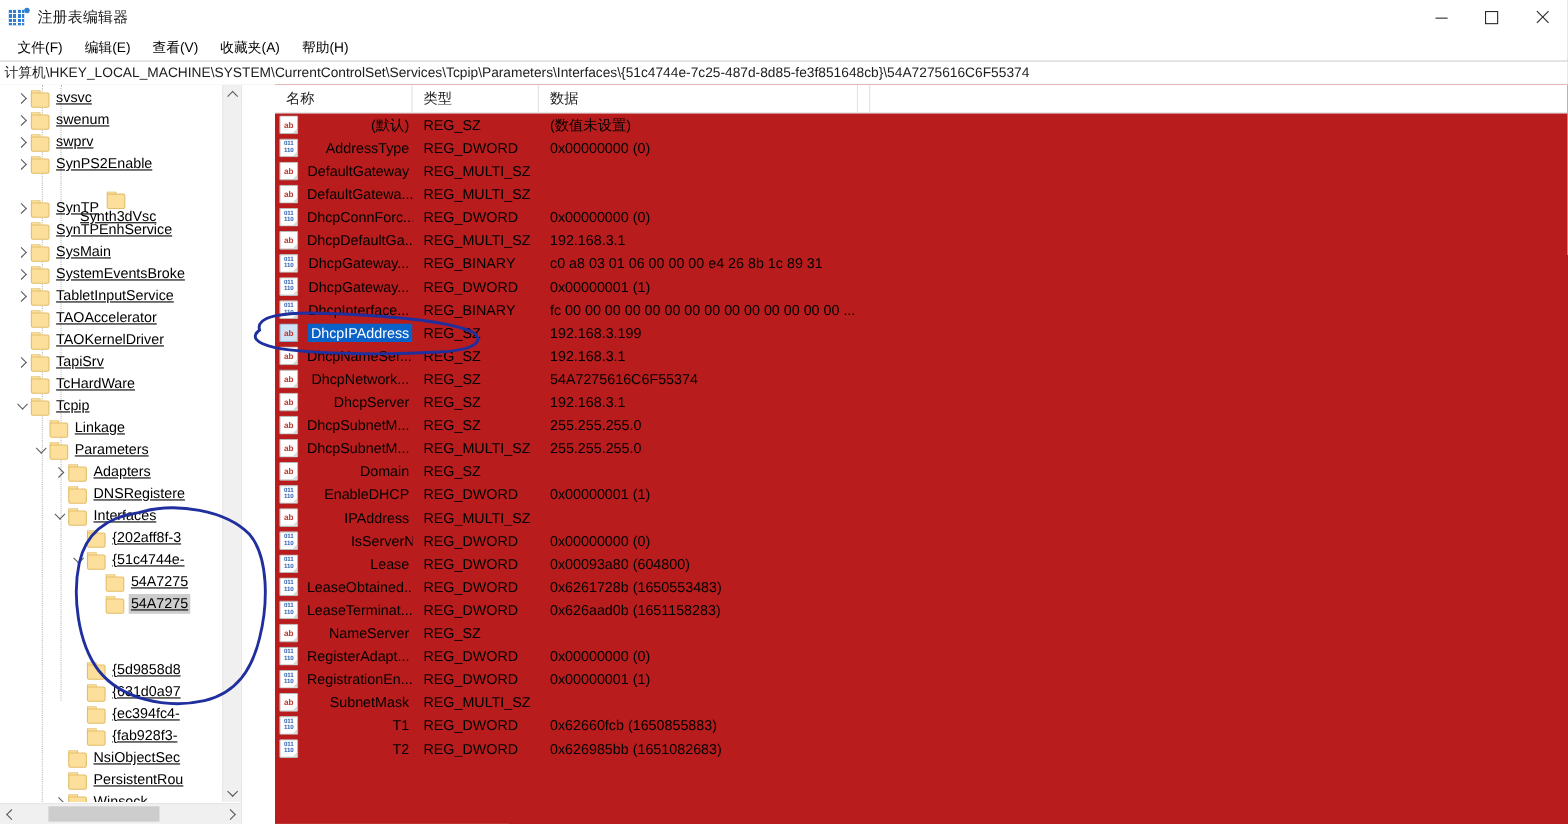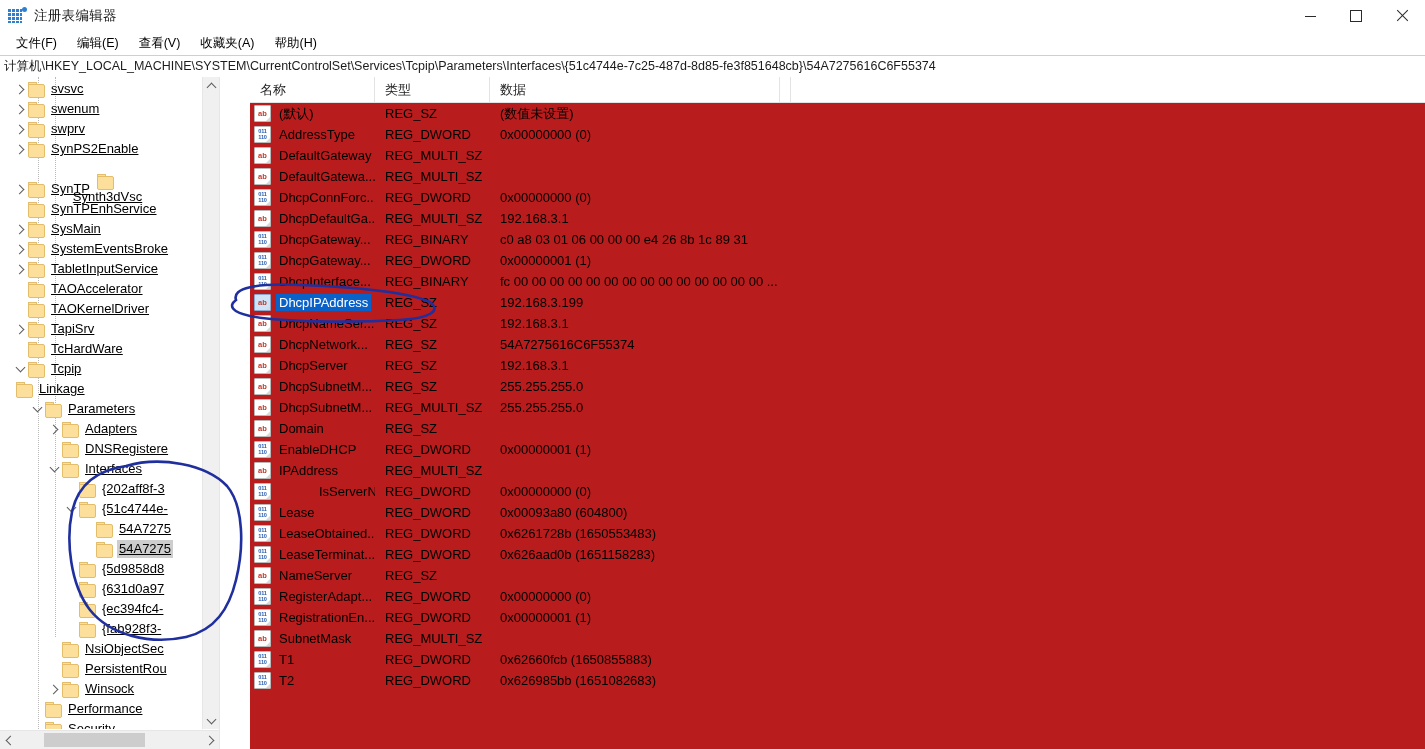--- a/index.html
+++ b/index.html
@@ -145,21 +145,21 @@
   .lv-header .hcell{
     position:relative;display:flex;align-items:center;padding-left:10px;
     border-right:1px solid #e3e3e3;box-sizing:border-box;
   }
   .lv-rows{position:relative;}
   .lv-row{
     height:21px;display:flex;align-items:center;font-size:13px;color:#000;
     white-space:nowrap;
   }
   .cell-name{
-    display:flex;align-items:center;box-sizing:border-box;padding-left:4px;overflow:hidden;
+    display:flex;align-items:center;box-sizing:border-box;padding-left:4px;overflow:hidden;justify-content:space-between;
   }
   .cell-type,.cell-data{box-sizing:border-box;padding-left:10px;overflow:hidden;}
   .vicon{
     width:15px;height:15px;flex:0 0 auto;margin-right:5px;position:relative;
     border:1px solid #b9b9b9;background:#fff;border-radius:1px;
     display:flex;align-items:center;justify-content:center;
     font-size:7.5px;font-weight:bold;line-height:1;overflow:hidden;
   }
   .vicon.str{color:#c0392b;}
   .vicon.bin{color:#2a5db0;font-size:5.6px;letter-spacing:-.2px;}
@@ -351,21 +351,21 @@
             <div class="tnode" style="padding-left: 12px;">
               <div class="twist">
                 <div class="chev down"></div>
               </div>
               <div class="folder">
                 <div class="ftab"></div>
                 <div class="fbody"></div>
               </div>
               <div class="tlabel">Tcpip</div>
             </div>
-            <div class="tnode" style="">
+            <div class="tnode" style="padding-left: 29px;">
               <div class="twist"></div>
               <div class="folder">
                 <div class="ftab"></div>
                 <div class="fbody"></div>
               </div>
               <div class="tlabel">Linkage</div>
             </div>
             <div class="tnode" style="padding-left: 29px;">
               <div class="twist">
                 <div class="chev down"></div>
@@ -431,21 +431,21 @@
               <div class="tlabel">54A7275</div>
             </div>
             <div class="tnode selected" style="padding-left: 80px;">
               <div class="twist"></div>
               <div class="folder">
                 <div class="ftab"></div>
                 <div class="fbody"></div>
               </div>
               <div class="tlabel">54A7275</div>
             </div>
-            <div class="tnode" style="padding-left: 63px;">
+            <div class="tnode" style="padding-left: 63px; margin-top: 40px;">
               <div class="twist"></div>
               <div class="folder">
                 <div class="ftab"></div>
                 <div class="fbody"></div>
               </div>
               <div class="tlabel">{5d9858d8</div>
             </div>
             <div class="tnode" style="padding-left: 63px;">
               <div class="twist"></div>
               <div class="folder">

